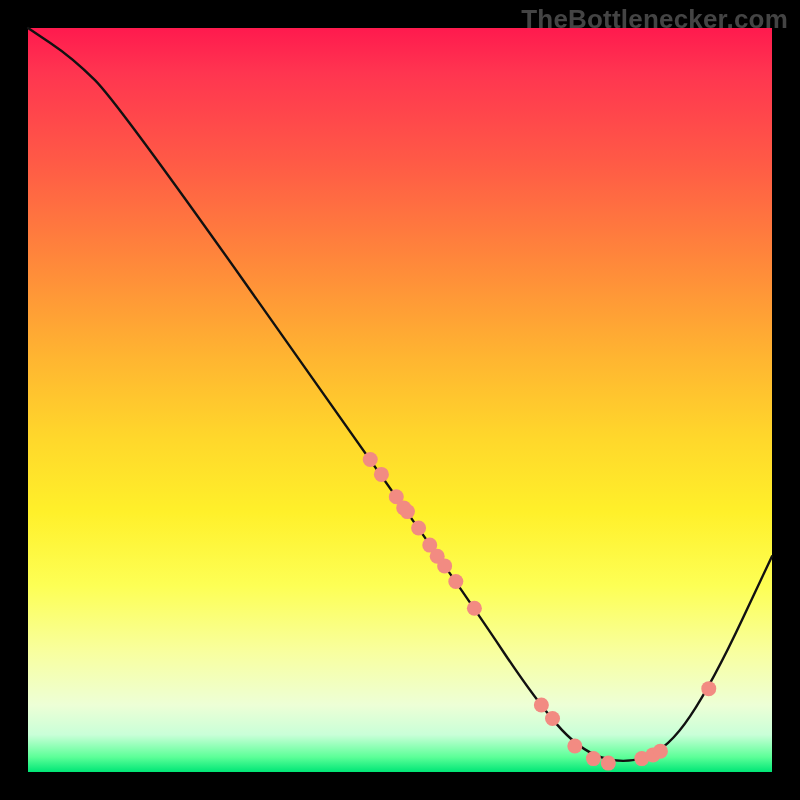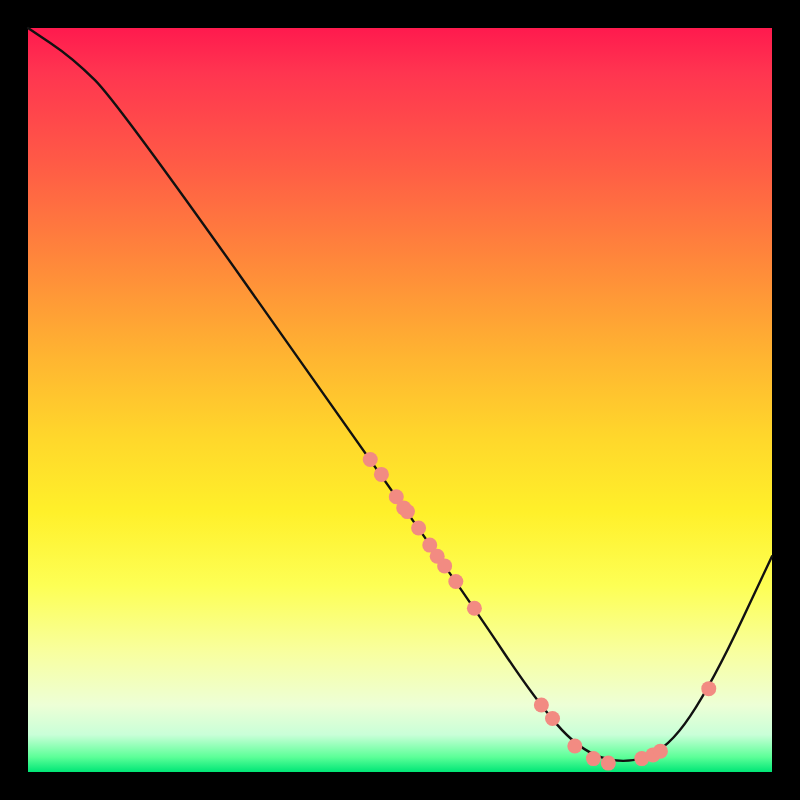--- a/index.html
+++ b/index.html
@@ -57,20 +57,21 @@
     top: 0;
     width: 744px;
     height: 744px;
     overflow: visible;
   }
 </style>
 </head>
 <body>
 
 <div class="stage">
+  <div class="watermark">TheBottlenecker.com</div>
 
   <div class="plot">
     <svg class="overlay" viewBox="0 0 744 744" preserveAspectRatio="none">
       <path id="curve-path" fill="none" stroke="#111" stroke-width="2.4" stroke-linecap="round" stroke-linejoin="round" d="M 0 0 Q 0 0 22.32 14.879999999999995 Q 44.64 29.75999999999999 66.96000000000001 52.079999999999984 Q 89.28 74.39999999999998 215.76 252.96 Q 342.24 431.52000000000004 394.32 505.91999999999996 Q 446.4 580.3199999999999 476.15999999999997 624.96 Q 505.92 669.6 528.24 695.64 Q 550.56 721.68 572.88 729.1199999999999 Q 595.2 736.56 617.52 729.1199999999999 Q 639.84 721.68 662.1600000000001 688.2 Q 684.48 654.72 714.24 591.48 T 744 528.24"></path>
       <g id="markers-group">
           <circle cx="342.24" cy="431.52000000000004" r="7.5" fill="#f28b82"></circle>
           <circle cx="353.4" cy="446.4" r="7.5" fill="#f28b82"></circle>
           <circle cx="368.28" cy="468.72" r="7.5" fill="#f28b82"></circle>
           <circle cx="375.72" cy="479.88" r="7.5" fill="#f28b82"></circle>
           <circle cx="379.44" cy="483.6" r="7.5" fill="#f28b82"></circle>

